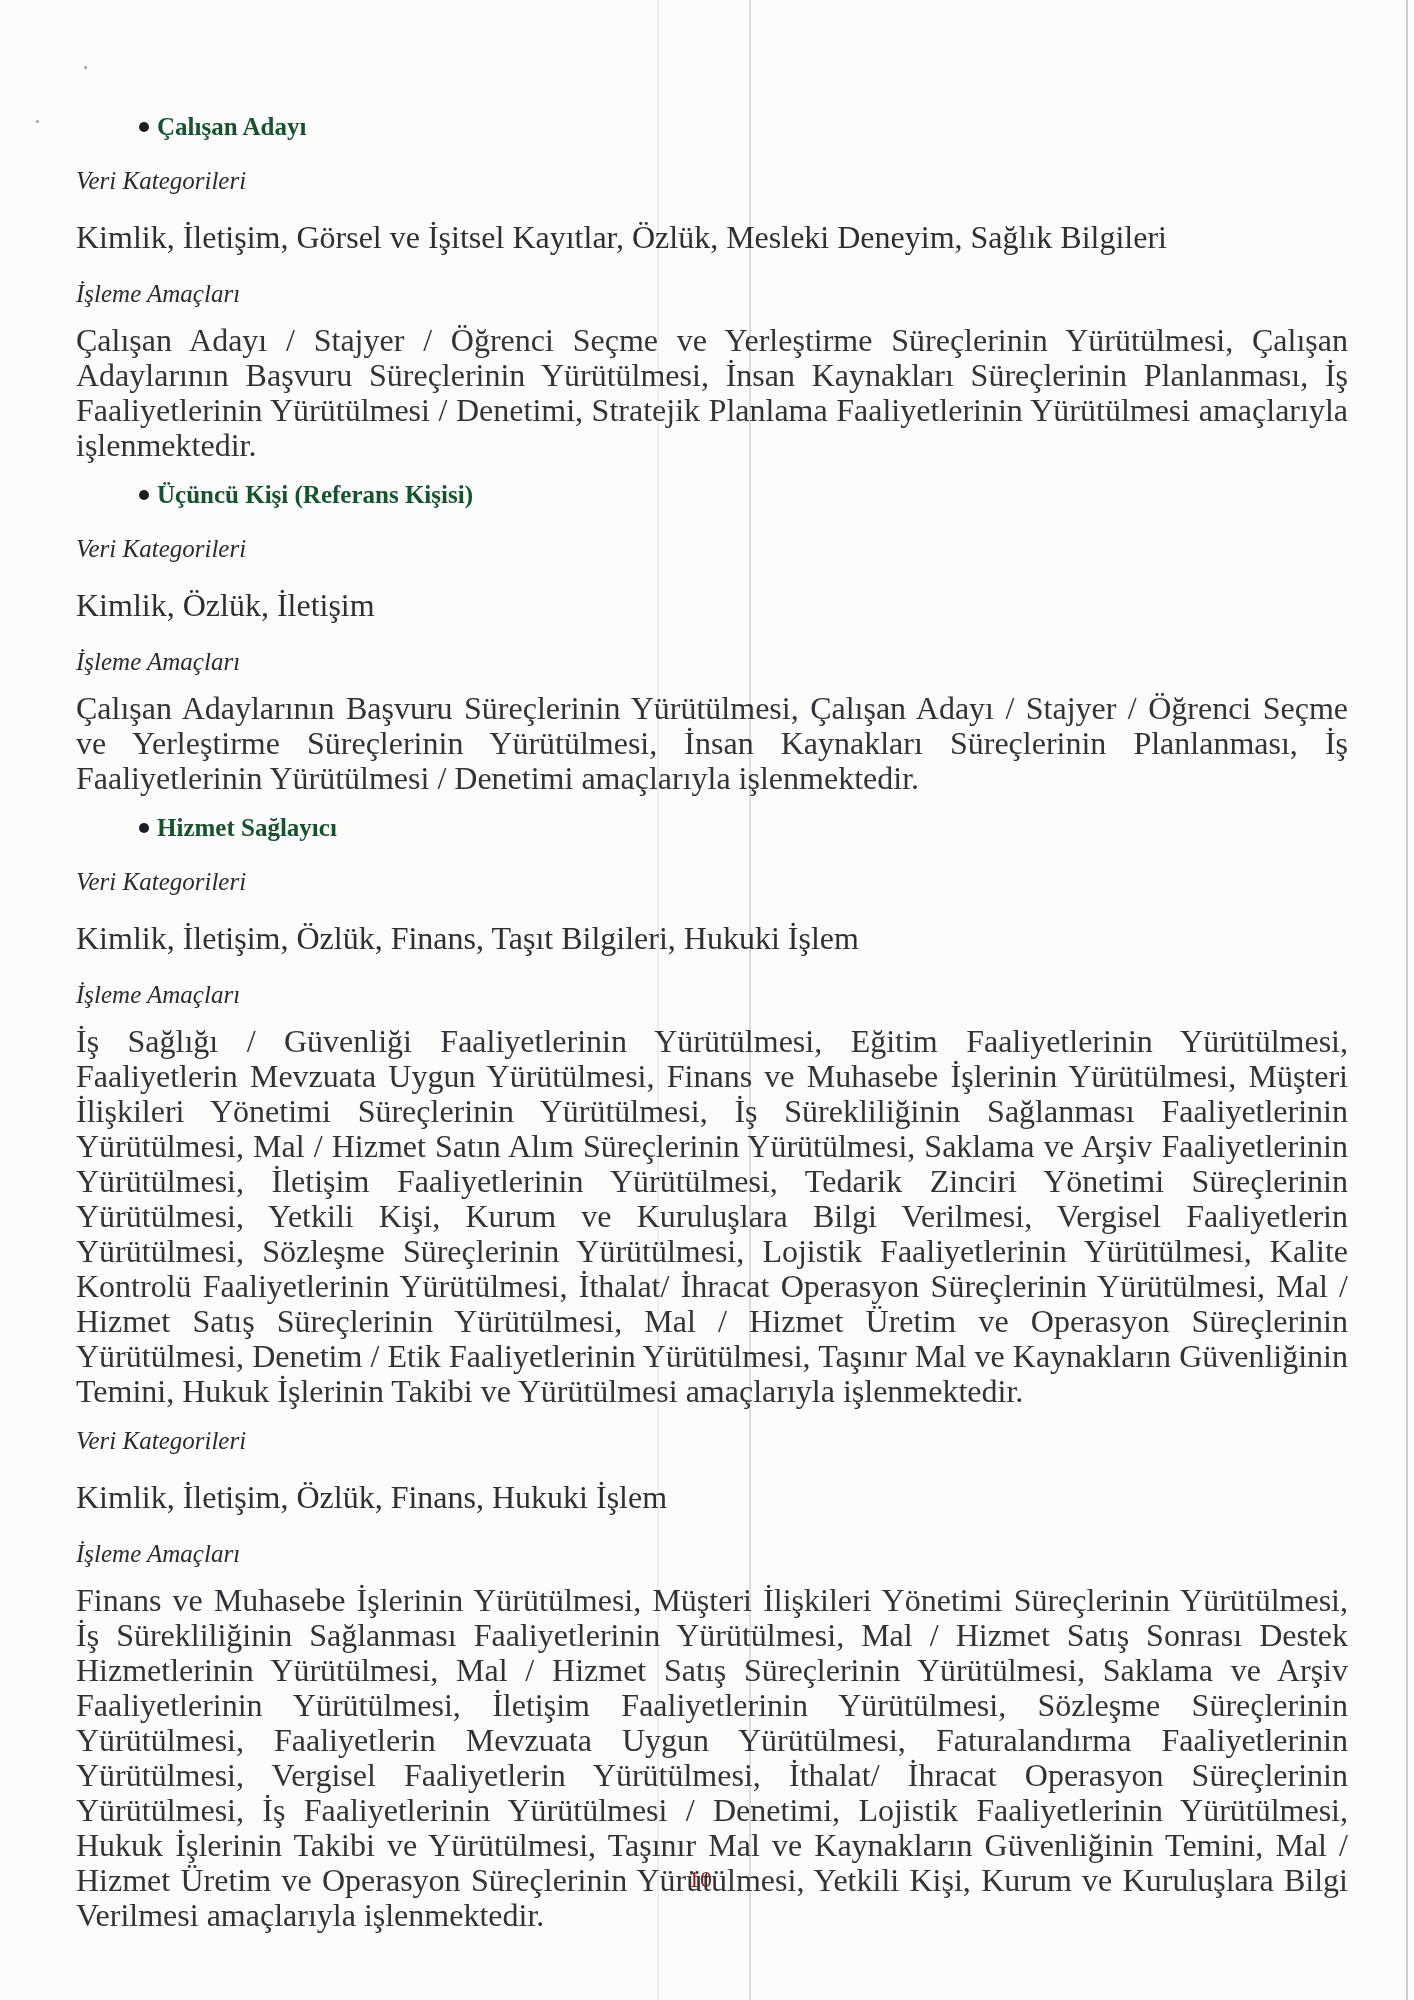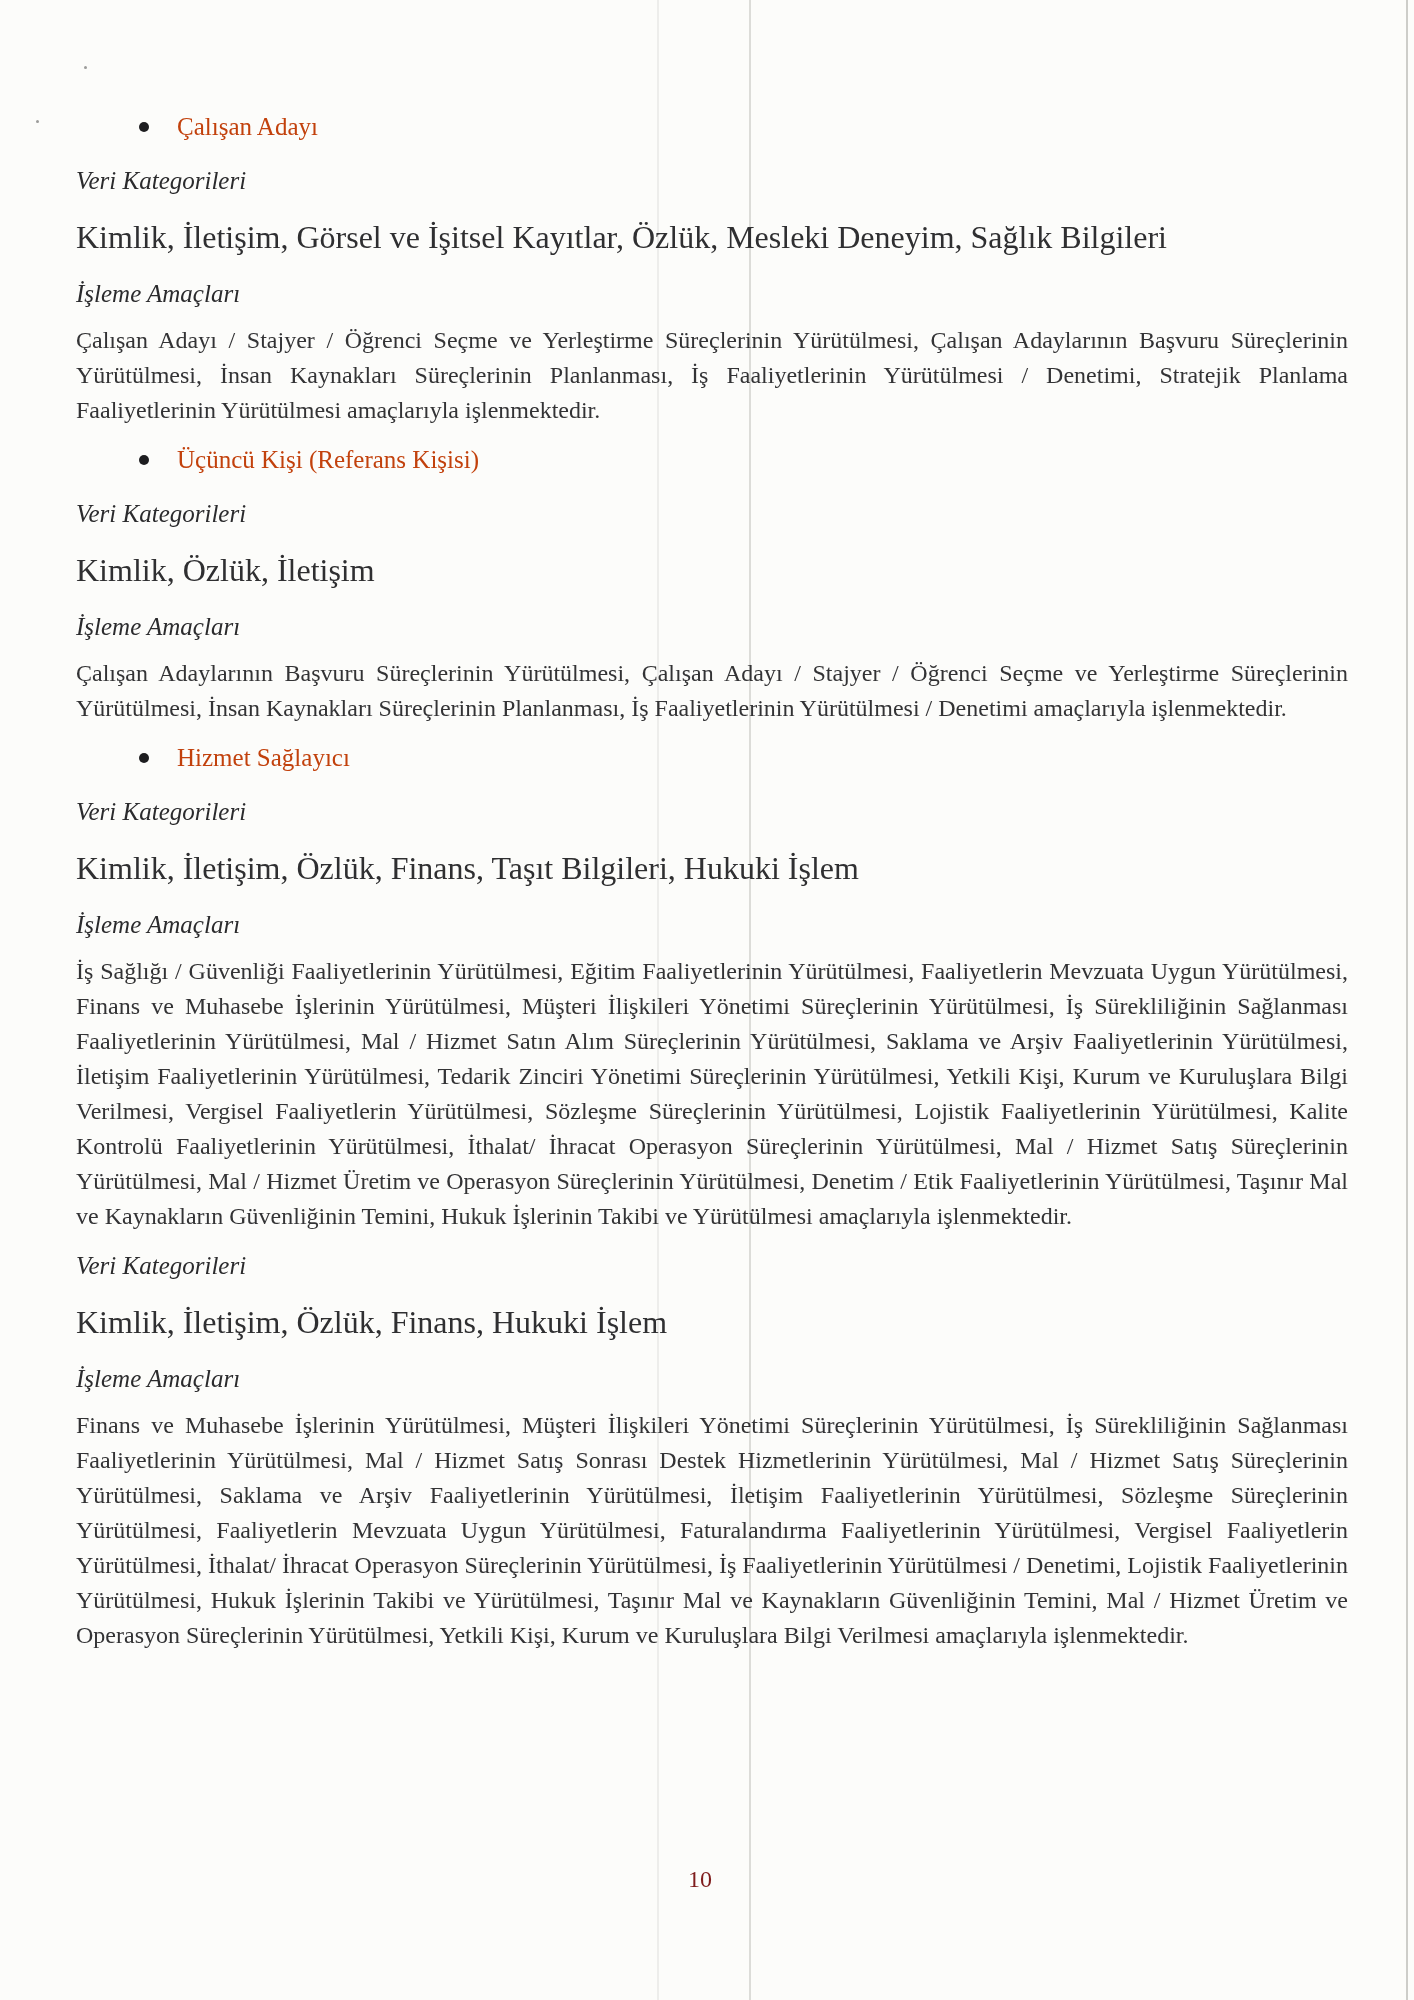--- a/index.html
+++ b/index.html
@@ -25,27 +25,27 @@
   .content {
     position: absolute;
     left: 76px;
     right: 66px;
     top: 112px;
   }
 
   .section-heading {
     display: flex;
     align-items: center;
-    gap: 28px;
+    gap: 8px;
     padding-left: 63px;
     margin: 0 0 24px 0;
     font-size: 25px;
     line-height: 30px;
-    font-weight: normal;
-    color: #c2410c;
+    font-weight: bold;
+    color: #14532d;
   }
   .bullet {
     width: 10px; height: 10px;
     border-radius: 50%;
     background: #1d1d1f;
     flex: none;
   }
 
   .label {
     font-style: italic;
@@ -57,21 +57,21 @@
   .label.pre-para { margin-bottom: 14px; }
 
   .cats {
     font-size: 32px;
     line-height: 30px;
     margin: 0 0 27px 0;
     color: #2f2f31;
   }
 
   .purposes {
-    font-size: 24px;
+    font-size: 32px;
     line-height: 35px;
     text-align: justify;
     margin: 0 0 17px 0;
     color: #333335;
   }
 
   .page-number {
     position: absolute;
     left: 0; right: 14px;
     top: 1866px;

